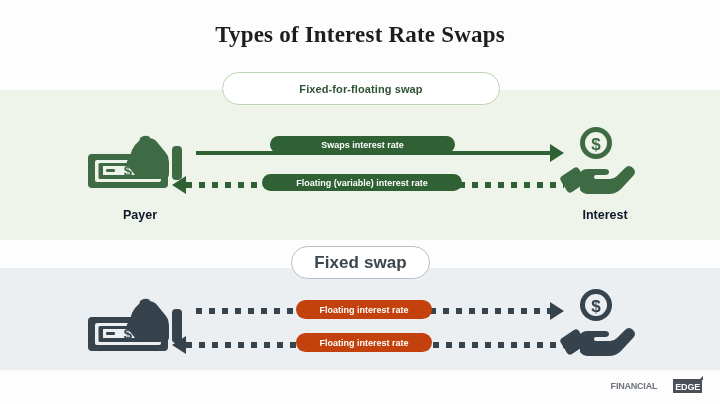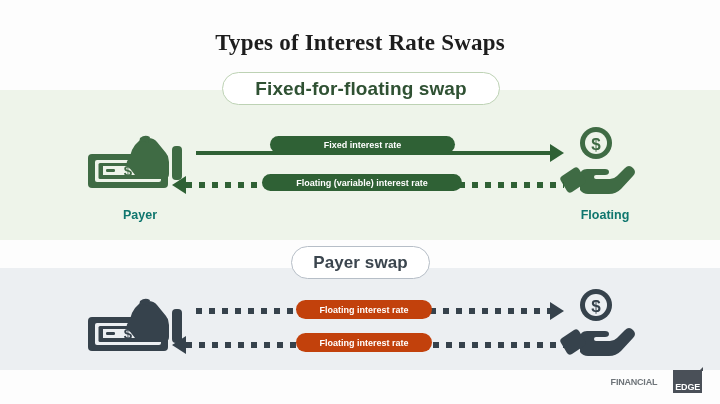--- a/index.html
+++ b/index.html
@@ -13,41 +13,40 @@
 
   
   .page-title {
     position: absolute; top: 22px; left: 0; width: 720px;
     text-align: center;
     font-family: "Liberation Serif", serif;
     font-weight: bold;
     font-size: 23px;
     letter-spacing: 0.2px;
     color: #1d1d1d;
-    margin-top: 8px;
   }
 
   
   .panel { position: absolute; left: 0; width: 720px; }
   #panel-fixed  { top: 90px;  height: 150px; background: #eef4ea; }
   #panel-basis  { top: 268px; height: 102px; background: #eceff2; }
 
   
   .badge {
     position: absolute;
     display: flex; align-items: center; justify-content: center;
     background: #ffffff;
     border-radius: 999px;
     font-weight: bold;
     white-space: nowrap;
   }
   #badge-fixed {
     top: 72px; left: 222px; width: 278px; height: 33px;
     border: 1.6px solid #bdd2b4;
-    color: #2f5133; font-size: 19px; letter-spacing: 0.1px;
+    color: #2f5133; font-size: 11px; letter-spacing: 0.1px;
   }
   #badge-basis {
     top: 246px; left: 291px; width: 139px; height: 33px;
     border: 1.6px solid #b6bec7;
     color: #3b454e; font-size: 17px; letter-spacing: 0.1px;
   }
 
   
   .flow-row { position: absolute; height: 22px; display: flex; align-items: center; }
 
@@ -86,35 +85,35 @@
   }
   .pill.g { background: #2f6135; }
   .pill.b { background: #c2410c; }
 
   
   .icon { position: absolute; }
   .label-under {
     position: absolute; text-align: center;
     font-weight: bold; font-size: 12.5px;
   }
-  .label-g { color: #0f766e; }
+  .label-g { color: #0f172a; }
 
   
   #logo {
     position: absolute; right: 18px; bottom: 11px;
     display: flex; align-items: center; gap: 16px;
   }
   #logo .fin {
     font-size: 9px; font-weight: bold; letter-spacing: -0.2px;
     color: #6e7479;
   }
   #logo .edgebox {
     background: #4a5058; color: #ffffff;
     font-size: 9px; font-weight: bold; letter-spacing: -0.2px;
-    padding: 12px 2px 1px 2px;
+    padding: 3px 2px 1px 2px;
     position: relative;
   }
   #logo .tick {
     position: absolute; right: -1px; top: -3px;
     width: 0; height: 0;
     border-left: 4px solid transparent;
     border-bottom: 4px solid #4a5058;
   }
 </style>
 </head>
@@ -152,37 +151,37 @@
 
       <circle cx="36" cy="17" r="16"></circle>
       <circle cx="36" cy="17" r="11" fill="#eef4ea"></circle>
       <text x="36" y="24" font-family="Liberation Sans, sans-serif" font-size="17" font-weight="bold" fill="#3f6b44" text-anchor="middle">$</text>
 
       <path d="M20 50 q0 -7 7 -7 h18 q4 0 4 3 q0 3 -4 3 h-9 q-2 0 -2 2 q0 2 2 2 h14 q4 0 7 -3 l8 -8 q4 -4 8 0 q4 4 0 8 l-12 13 q-5 5 -12 5 h-21 q-5 0 -8 -4 z"></path>
 
       <path d="M2 50 l12 -8 q3 -2 5 1 l6 10 q2 3 -1 5 l-12 8 q-3 2 -5 -1 l-6 -10 q-2 -3 1 -5 z"></path>
     </svg>
   </div>
-  <div class="label-under label-g" style="top:208px; left:550px; width:110px;">Floating</div>
+  <div class="label-under label-g" style="top:208px; left:550px; width:110px;">Interest</div>
 
   <div class="flow-row g" style="top:142px; left:196px; width:368px;">
     <div class="line-solid" style="width:354px;"></div>
     <div class="arrow-right"></div>
   </div>
-  <div class="pill g" style="top:136px; left:270px; width:185px; height:17px; font-size:9px;">Fixed interest rate</div>
+  <div class="pill g" style="top:136px; left:270px; width:185px; height:17px; font-size:9px;">Swaps interest rate</div>
 
   <div class="flow-row g" style="top:174px; left:172px; width:392px;">
     <div class="arrow-left"></div>
     <div class="line-dotted" style="width:378px;"></div>
   </div>
   <div class="pill g" style="top:174px; left:262px; width:200px; height:17px; font-size:9px;">Floating (variable) interest rate</div>
 
   <div class="panel" id="panel-basis"></div>
 
-  <div class="badge" id="badge-basis">Payer swap</div>
+  <div class="badge" id="badge-basis">Fixed swap</div>
 
   <div class="icon" style="top:295px; left:88px;">
     <svg width="96" height="62" viewBox="0 0 96 62" fill="#36424c">
       <path d="M4 22 h72 a4 4 0 0 1 4 4 v26 a4 4 0 0 1 -4 4 h-72 a4 4 0 0 1 -4 -4 v-26 a4 4 0 0 1 4 -4 z"></path>
       <path d="M9 28 h62 a2 2 0 0 1 2 2 v18 a2 2 0 0 1 -2 2 h-62 a2 2 0 0 1 -2 -2 v-18 a2 2 0 0 1 2 -2 z" fill="#eceff2"></path>
       <path d="M12 31 h56 a1.5 1.5 0 0 1 1.5 1.5 v13 a1.5 1.5 0 0 1 -1.5 1.5 h-56 a1.5 1.5 0 0 1 -1.5 -1.5 v-13 a1.5 1.5 0 0 1 1.5 -1.5 z" fill="#36424c"></path>
       <path d="M15 34 h50 v9 h-50 z" fill="#eceff2"></path>
       <rect x="18" y="37" width="9" height="3" rx="1.2" fill="#36424c"></rect>
       <rect x="53" y="37" width="9" height="3" rx="1.2" fill="#36424c"></rect>
       <text x="40" y="44" font-family="Liberation Sans, sans-serif" font-size="15" font-weight="bold" fill="#36424c" text-anchor="middle">$</text>

